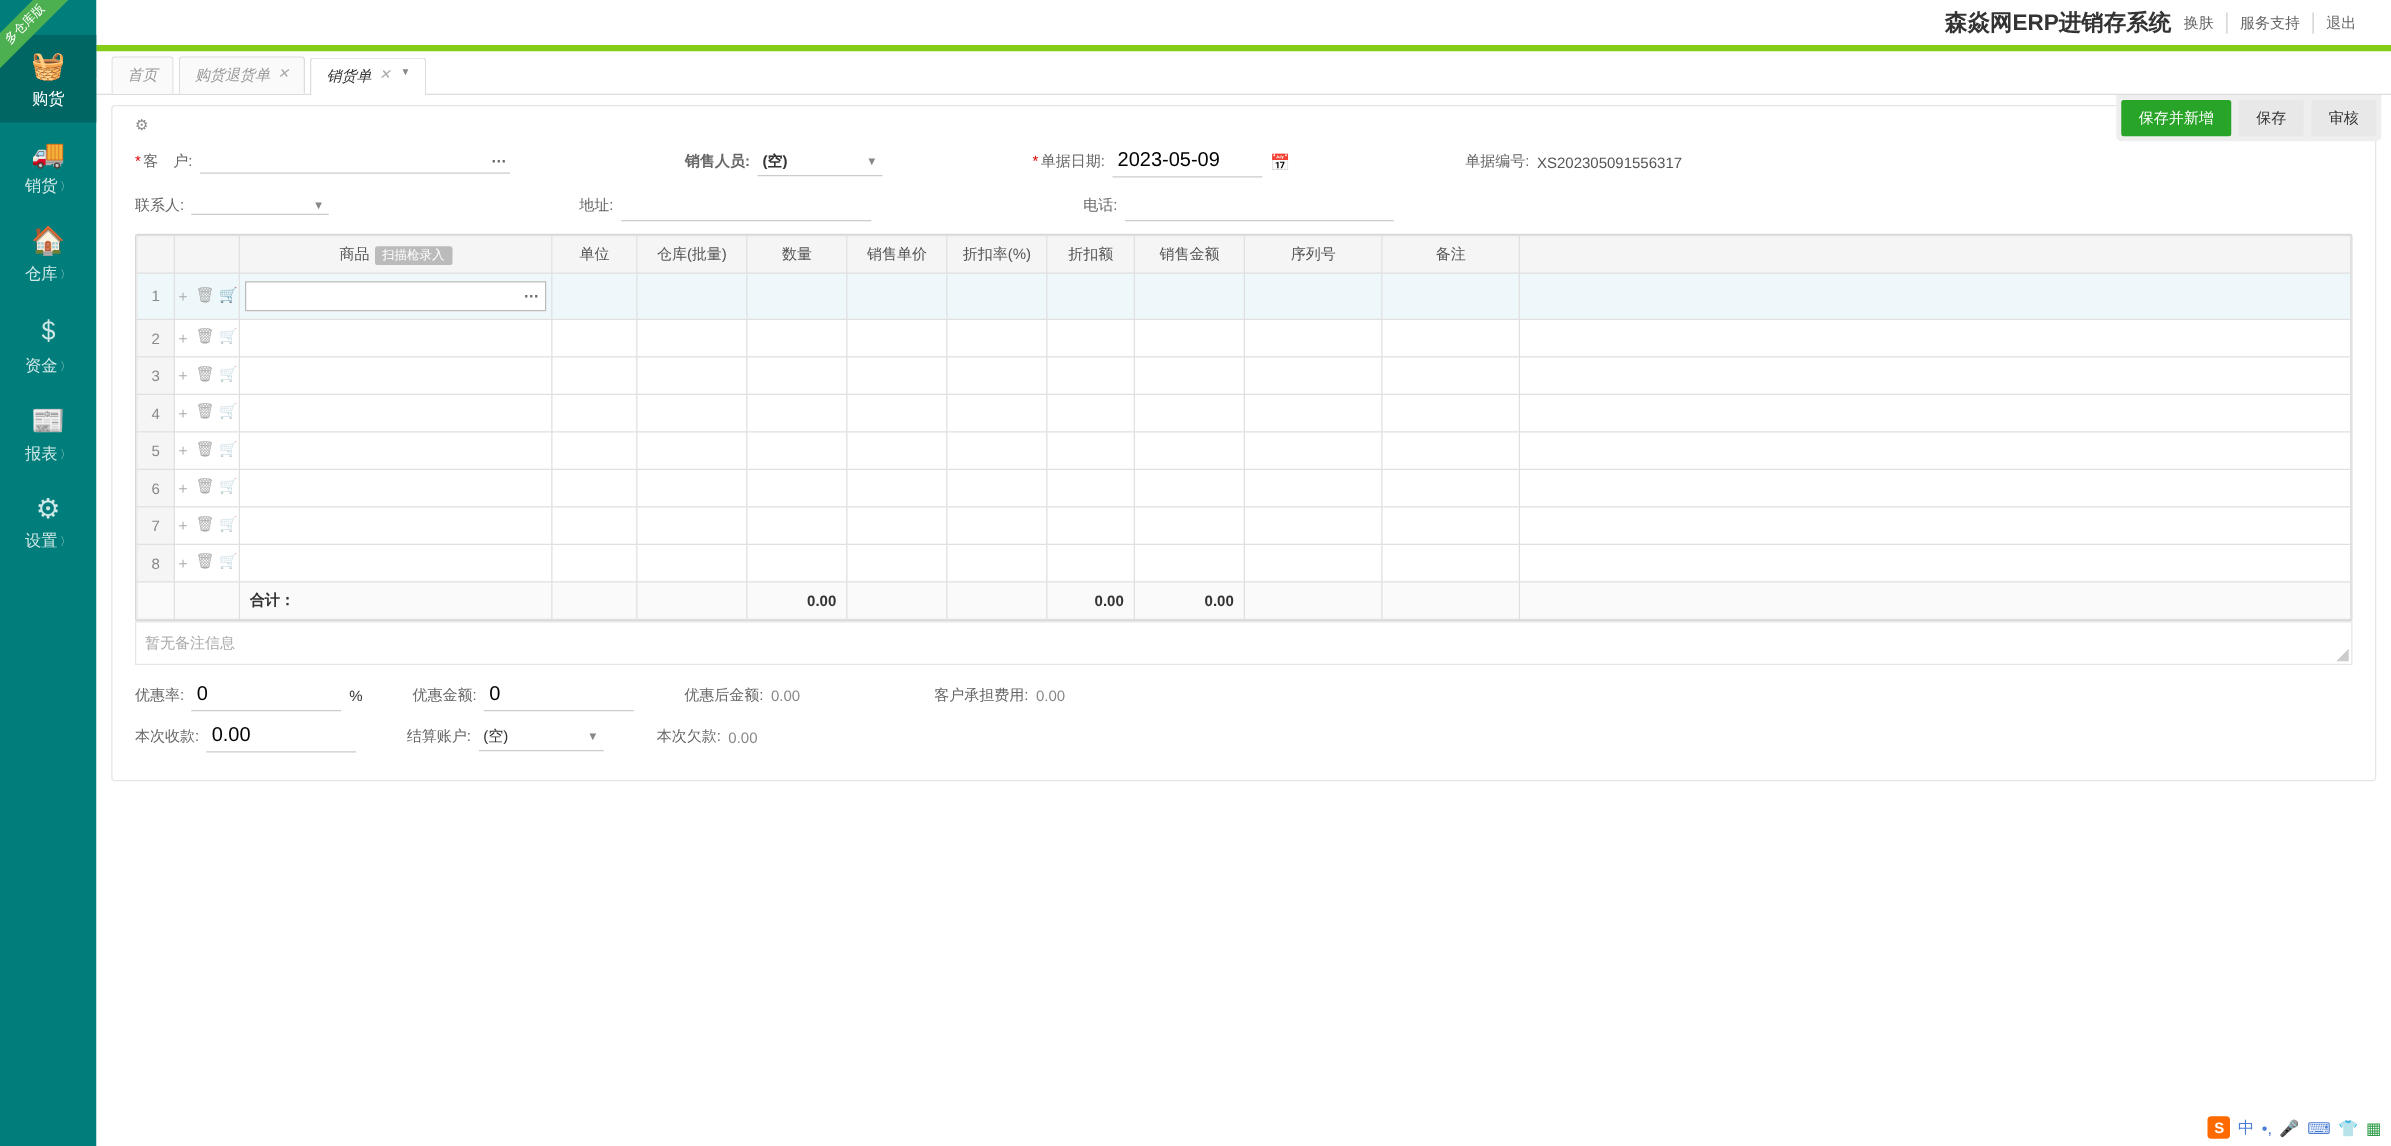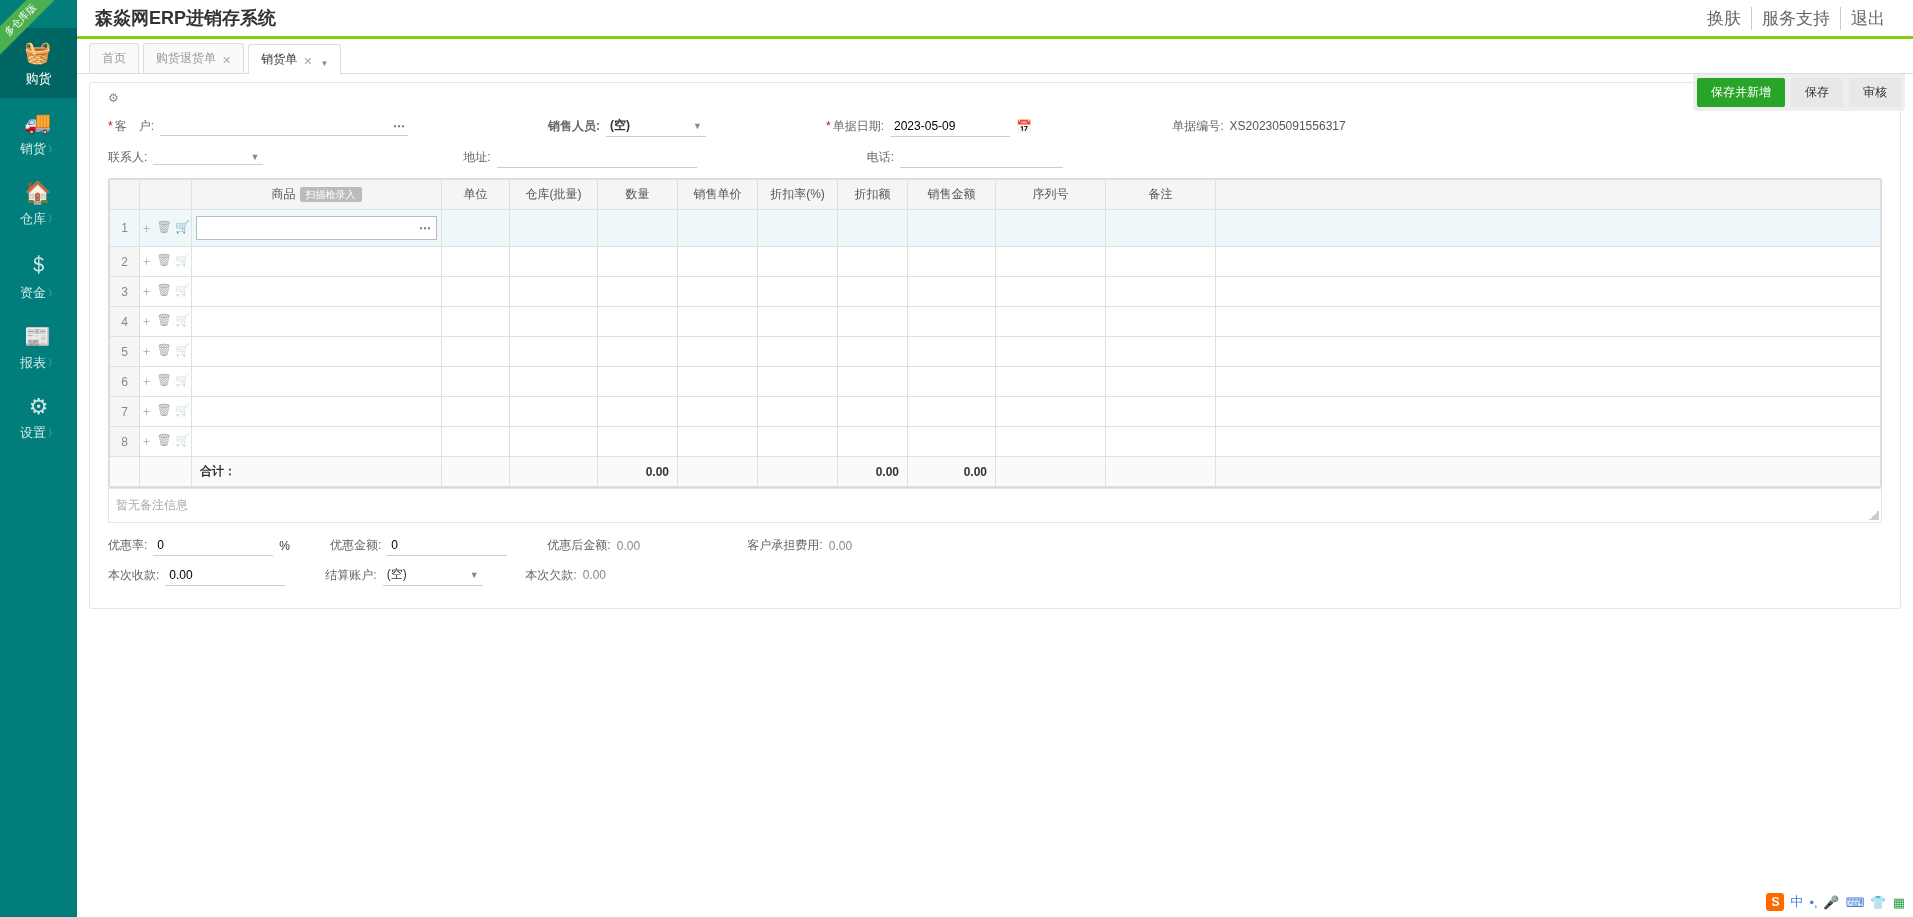--- a/index.html
+++ b/index.html
@@ -16,49 +16,49 @@
 .sidebar-item.active { background: #006663; color: #fff; }
 .sidebar-item.active::after { content: ''; position: absolute; right: -8px; top: 50%; margin-top: -8px; border: 8px solid transparent; border-right-color: #fff; }
 .sidebar-icon { font-size: 22px; margin-bottom: 4px; }
 .sidebar-label { font-size: 13px; display: flex; align-items: center; gap: 2px; }
 .sidebar-chev { font-size: 9px; opacity: .7; }
 
 
 .main { flex: 1; display: flex; flex-direction: column; min-width: 0; }
 
 
-.header { display: flex; justify-content: space-between; align-items: center; padding: 6px 18px 6px 18px; border-bottom: 3px solid #84cc16; gap: 32px; }
+.header { display: flex; justify-content: flex-end; align-items: center; padding: 6px 18px 6px 18px; border-bottom: 5px solid #84cc16; }
 .header-title { font-size: 18px; font-weight: bold; }
 .header-links { display: flex; gap: 0; }
-.header-link { color: #666; padding: 0 10px; border-right: 1px solid #ccc; cursor: pointer; font-size: 17px; }
+.header-link { color: #666; padding: 0 10px; border-right: 1px solid #ccc; cursor: pointer; font-size: 12px; }
 .header-link:last-child { border-right: none; }
 
 
 .tabs { display: flex; padding: 4px 12px 0 12px; border-bottom: 1px solid #ddd; gap: 4px; }
-.tab { display: flex; align-items: flex-end; gap: 6px; padding: 6px 12px; border: 1px solid #ddd; border-bottom: none; border-radius: 3px 3px 0 0; background: #fafafa; cursor: pointer; color: #999; }
+.tab { display: flex; align-items: flex-start; gap: 6px; padding: 6px 12px; border: 1px solid #ddd; border-bottom: none; border-radius: 3px 3px 0 0; background: #fafafa; cursor: pointer; color: #999; font-style: italic; }
 .tab.active { background: #fff; color: #333; position: relative; top: 1px; }
 .tab-close { color: #aaa; font-size: 11px; }
 .tab-menu { color: #888; font-size: 8px; margin-left: 2px; }
 
 
 .content-wrap { padding: 8px 12px; flex: 1; overflow: auto; position: relative; }
 .action-bar { position: absolute; right: 8px; top: 0px; display: flex; gap: 6px; background: #eee; padding: 4px; border-radius: 0 0 4px 4px; }
 .btn { padding: 6px 14px; border: none; border-radius: 2px; cursor: pointer; font-size: 12px; }
 .btn-primary { background: #28a428; color: #fff; }
 .btn-default { background: #e8e8e8; color: #333; }
 
 
 .panel { border: 1px solid #e5e5e5; border-radius: 3px; padding: 8px 18px 14px; background: #fff; }
 .gear-icon { color: #888; font-size: 12px; }
 
 .form-row { display: flex; align-items: center; gap: 20px; margin: 10px 0; flex-wrap: wrap; }
 .form-group { display: flex; align-items: center; gap: 6px; }
 .form-label { color: #666; font-size: 12px; white-space: nowrap; }
 .form-label.req::before { content: '*'; color: #d00; margin-right: 2px; }
-.form-input { border: none; border-bottom: 1px solid #ccc; padding: 3px 4px; font-size: 12px; outline: none; min-width: 120px; }
+.form-input { border: none; border-bottom: 1px solid #ccc; padding: 3px 4px; font-size: 16px; outline: none; min-width: 120px; }
 .form-input.wide { width: 200px; }
 .picker { display: inline-flex; align-items: center; gap: 4px; border-bottom: 1px solid #ccc; padding: 2px 4px; cursor: pointer; min-width: 100px; }
 .picker-caret { font-size: 9px; color: #888; }
 .ellipsis-btn { cursor: pointer; color: #666; letter-spacing: -1px; font-weight: bold; }
 .cal-icon { color: #999; font-size: 13px; cursor: pointer; }
 .static { color: #555; }
 
 
 .grid { border: 1px solid #d8d8d8; border-radius: 2px; margin-top: 10px; overflow: hidden; }
 table { border-collapse: collapse; width: 100%; table-layout: fixed; }

